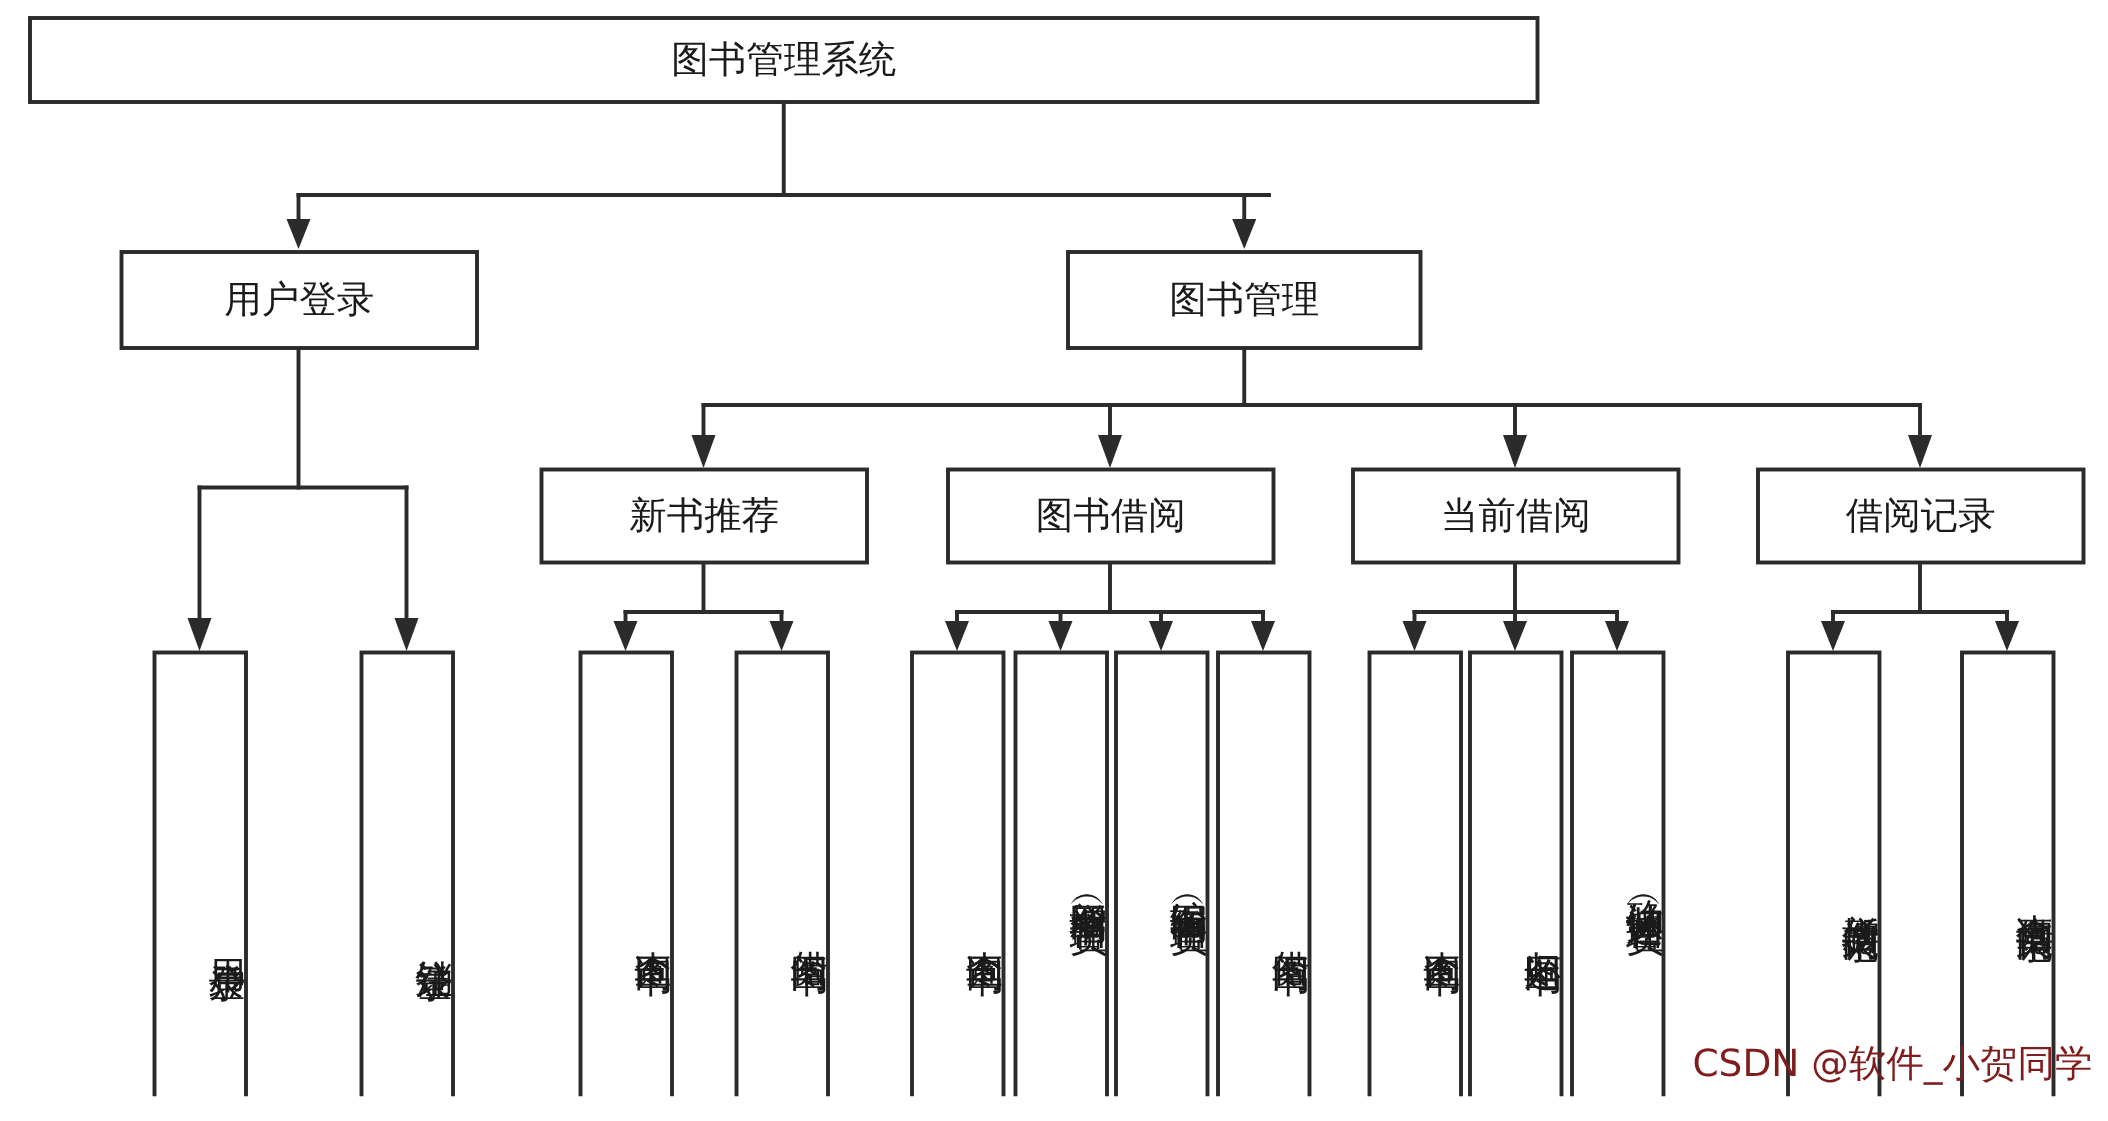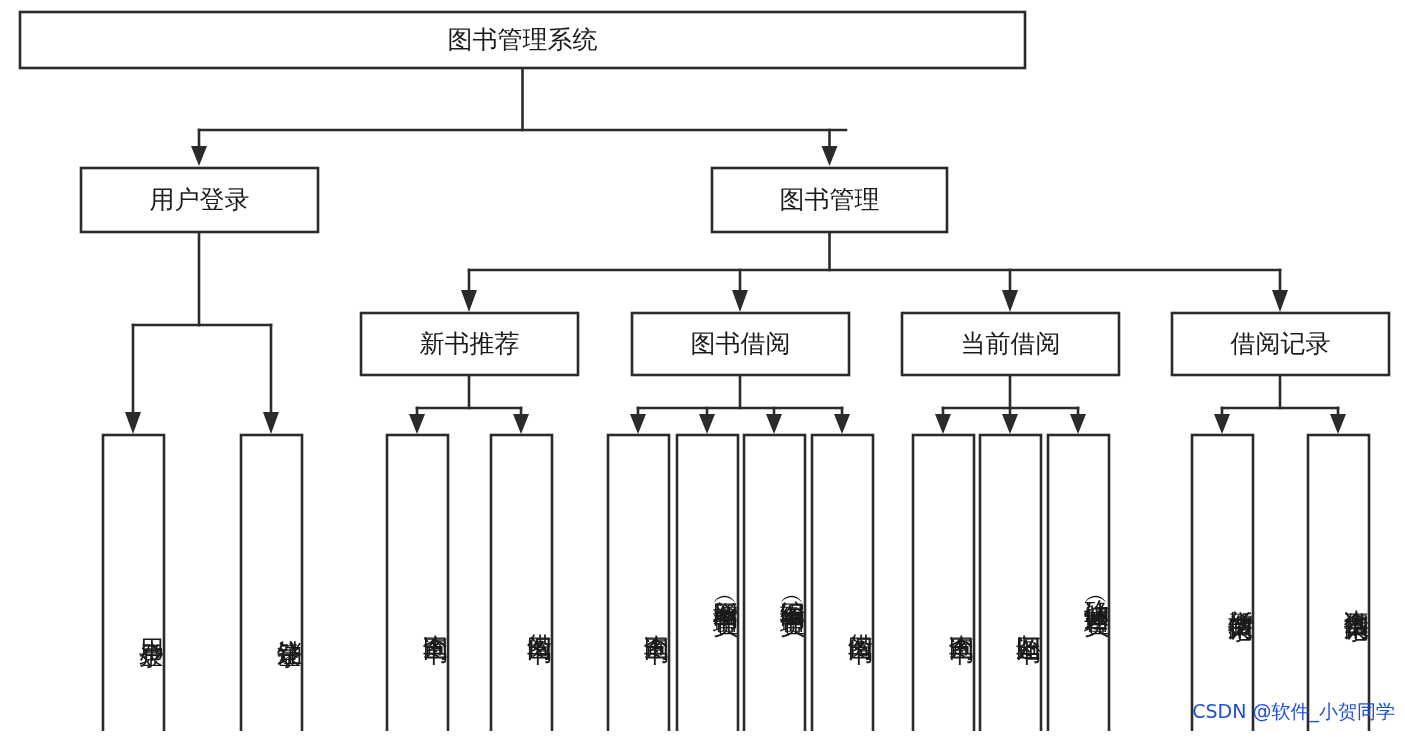--- a/index.html
+++ b/index.html
@@ -59,22 +59,22 @@
     align-items: flex-start;
     justify-content: center;
     white-space: nowrap;
     pointer-events: none;
   }
   .watermark {
     position: absolute;
     right: 10px;
     bottom: 6px;
     font-family: "DejaVu Sans", "Liberation Sans", sans-serif;
-    font-size: 19px;
-    color: #1d4ed8;
+    font-size: 25px;
+    color: #7f1d1d;
     white-space: nowrap;
   }
 </style>
 </head>
 <body>
 
 <div id="diagram-root">
 
   <svg class="diagram-canvas" viewBox="0 0 1405 747">
 

